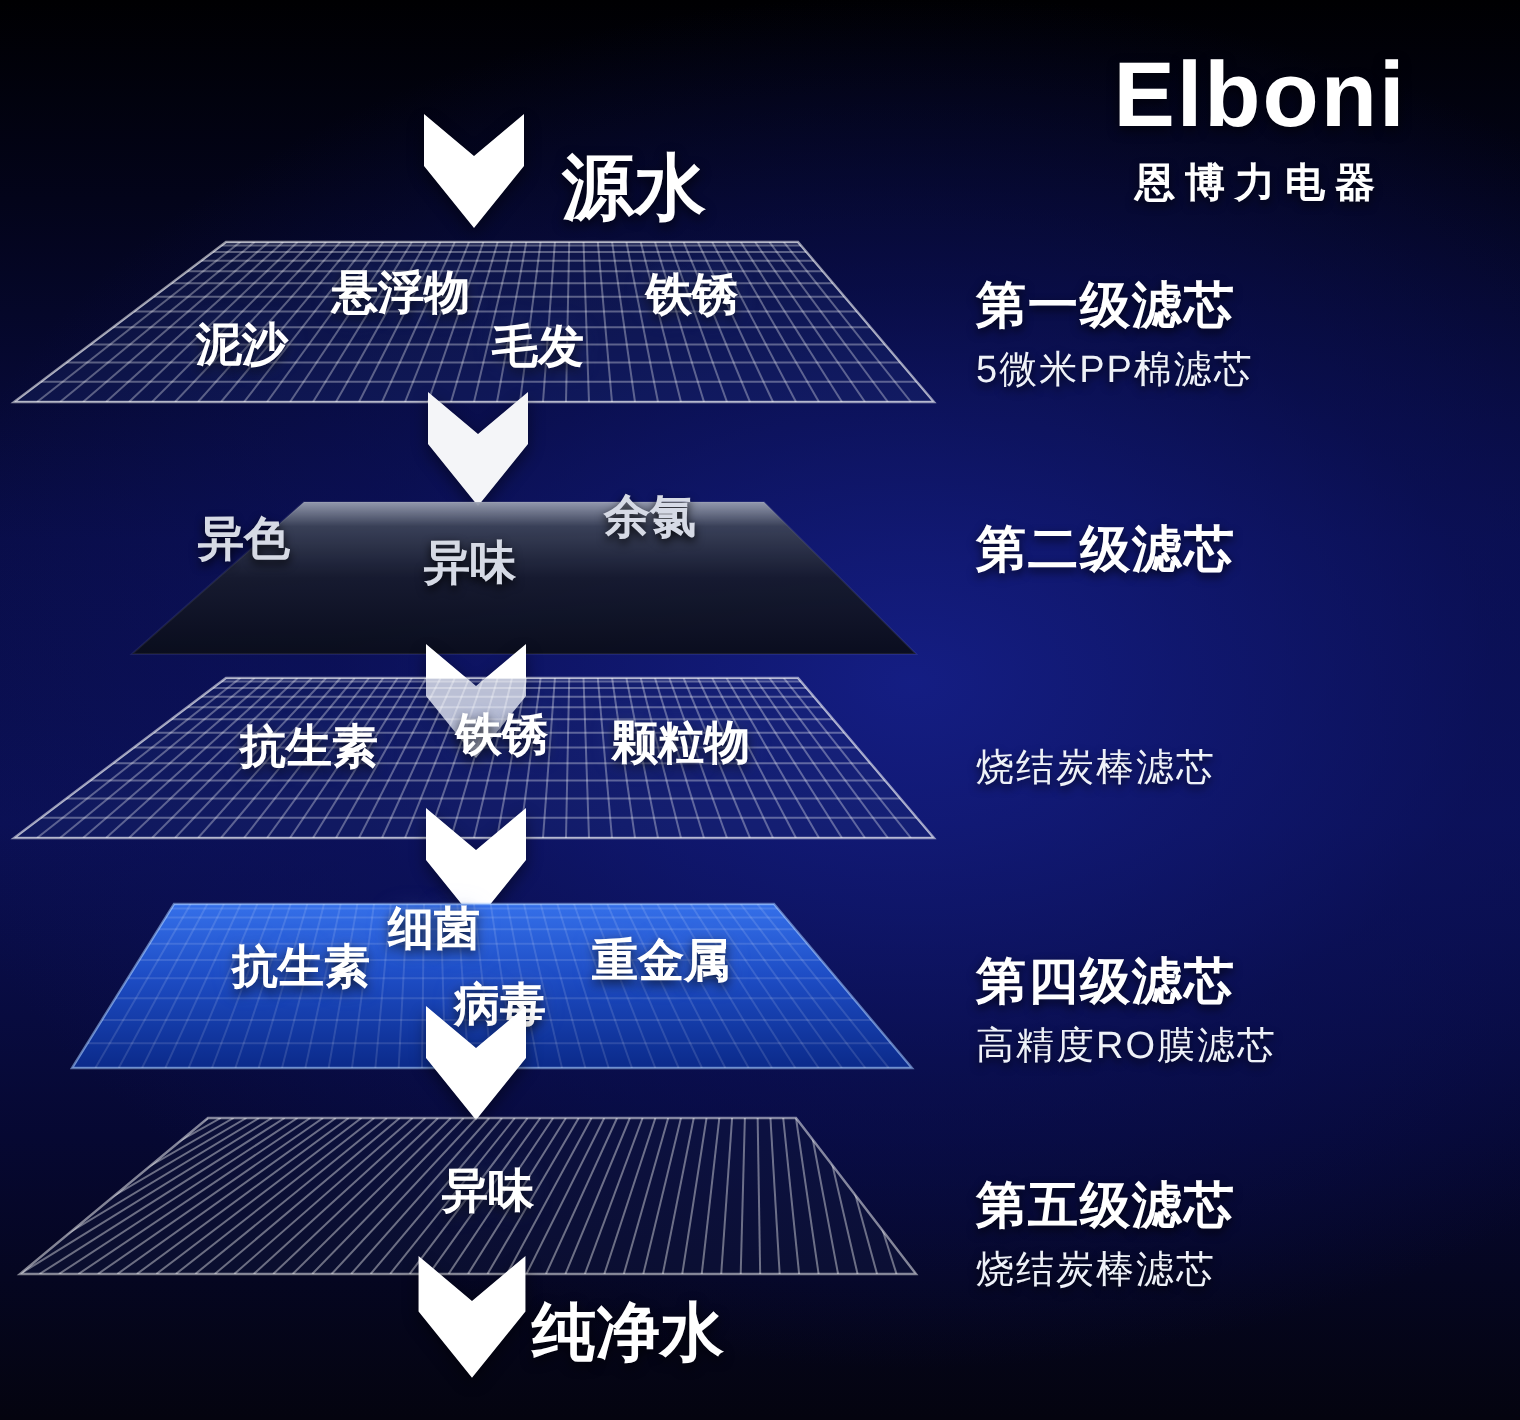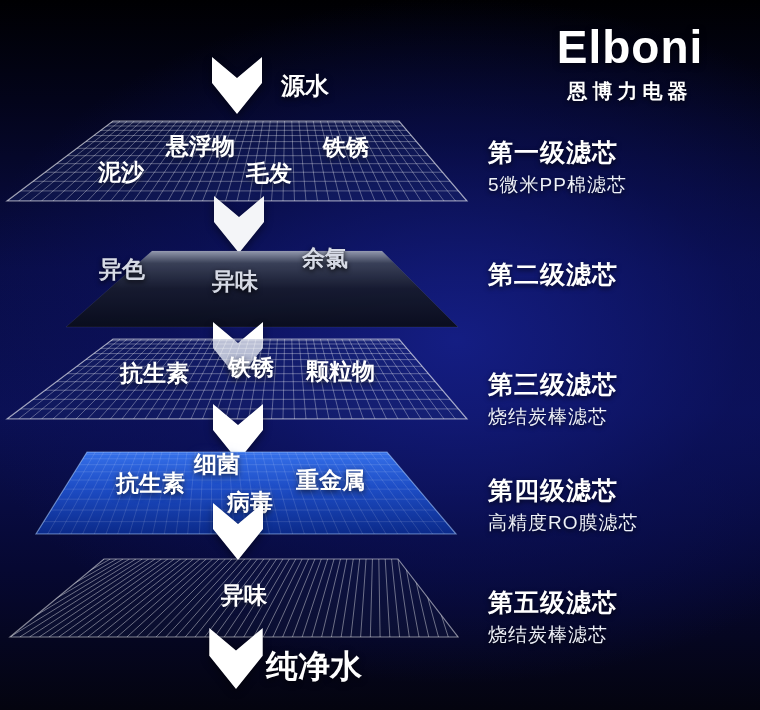--- a/index.html
+++ b/index.html
@@ -10,21 +10,21 @@
       radial-gradient(85% 62% at 60% 48%, rgba(22,32,140,0.85) 0%, rgba(12,18,95,0.55) 45%, rgba(5,7,40,0) 78%),
       linear-gradient(180deg,#000002 0%,#03041a 14%,#090d48 38%,#0b1054 58%,#060832 80%,#04040f 100%);
   }
   .layer{position:absolute;}
   .arrow{position:absolute;filter:drop-shadow(0 3px 4px rgba(0,0,0,0.45));}
   .cl{position:absolute;color:#fff;font-weight:bold;font-size:23px;white-space:nowrap;
       text-shadow:0 2px 6px rgba(0,0,0,0.75),0 0 12px rgba(130,160,255,0.25);}
   .cl.dim{color:#d6dae5;text-shadow:0 2px 5px rgba(0,0,0,0.85);}
   .flow-label{position:absolute;color:#fff;font-weight:bold;white-space:nowrap;
       text-shadow:0 2px 6px rgba(0,0,0,0.7);}
-  #source-label{left:281px;top:70px;font-size:24px;}
+  #source-label{left:281px;top:70px;font-size:36px;}
   #output-label{left:266px;top:645px;font-size:32px;text-align:center;}
   .stage-text{position:absolute;left:488px;color:#fff;}
   .stage-title{font-size:25px;font-weight:bold;letter-spacing:1px;white-space:nowrap;
       text-shadow:0 2px 5px rgba(0,0,0,0.7);}
   .stage-sub{font-size:19px;color:#eef1f8;margin-top:3px;letter-spacing:1px;white-space:nowrap;
       text-shadow:0 2px 4px rgba(0,0,0,0.7);}
   .logo{position:absolute;left:540px;top:24px;width:180px;text-align:center;color:#fff;}
   .logo-brand{font-size:46px;font-weight:800;letter-spacing:1px;line-height:1;
       text-shadow:0 2px 6px rgba(0,0,0,0.6);}
   .logo-company{font-size:20px;font-weight:bold;letter-spacing:5px;margin-top:8px;
@@ -205,21 +205,20 @@
         <line x1="40.1342233442966" y1="54.219454079776156" x2="437.53653596780975" y2="54.219454079776156" stroke="rgba(255,255,255,0.32)" stroke-width="1"></line>
         <line x1="28.094820050192354" y1="63.305796188534075" x2="445.25992676025396" y2="63.305796188534075" stroke="rgba(255,255,255,0.32)" stroke-width="1"></line>
         <line x1="15.373853650911258" y1="72.90652554648207" x2="453.4205467145098" y2="72.90652554648207" stroke="rgba(255,255,255,0.32)" stroke-width="1"></line>
         <line x1="2" y1="83" x2="462" y2="83" stroke="rgba(255,255,255,0.32)" stroke-width="1"></line>
       </g>
   </svg>
   <span class="cl" style="left:120px;top:358px">抗生素</span>
   <span class="cl" style="left:228px;top:352px">铁锈</span>
   <span class="cl" style="left:306px;top:356px">颗粒物</span>
   <div class="stage-text" style="top:368px">
-    <div class="stage-title">第三级滤芯</div>
     <div class="stage-sub">烧结炭棒滤芯</div>
   </div>
 
   <svg class="arrow" style="left:212px;top:404px" width="52" height="58" viewBox="0 0 52 58">
     <polygon points="1,0 26,21 51,0 51,26 26,57 1,26" fill="#ffffff"></polygon>
   </svg>
 
   <svg class="layer" style="left:32px;top:449px" width="428" height="88" viewBox="0 0 428 88">
     <defs>
       <linearGradient id="gradBlue" x1="0" y1="0" x2="0" y2="1">

